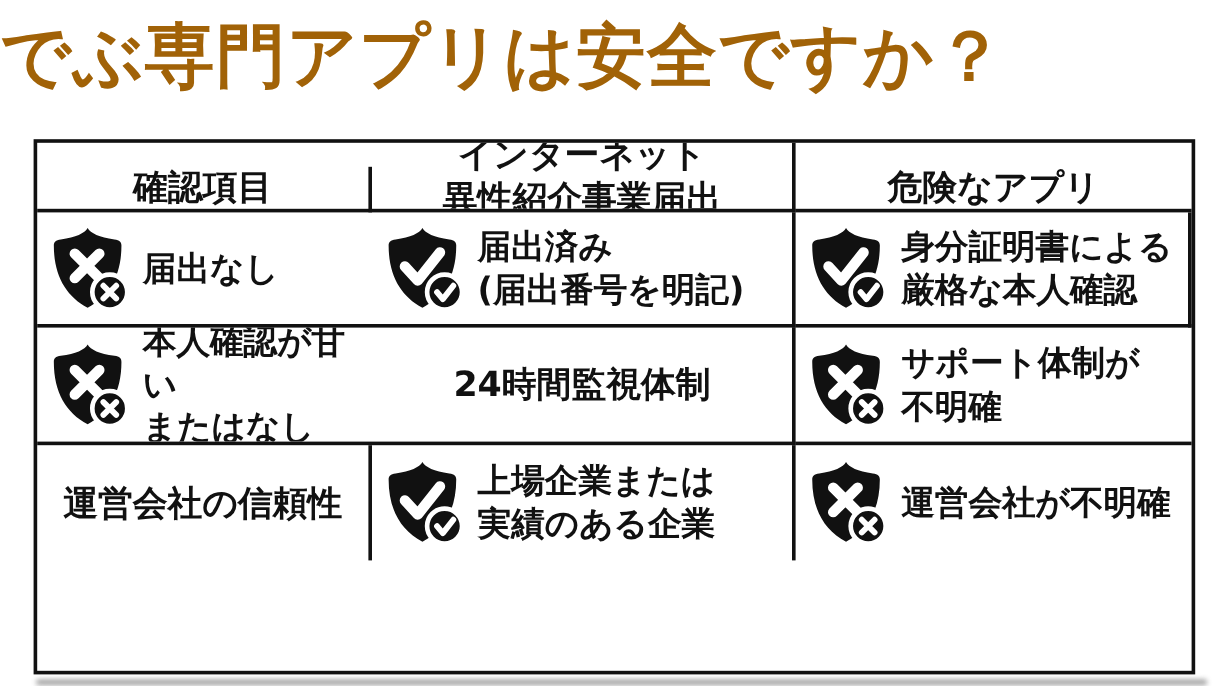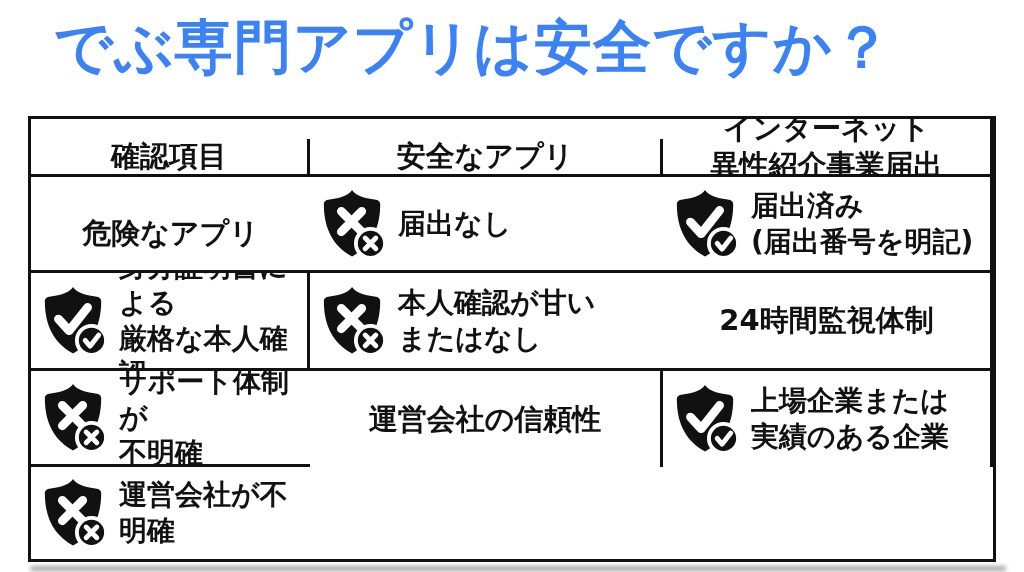--- a/index.html
+++ b/index.html
@@ -8,25 +8,25 @@
     background: #ffffff;
     overflow: hidden;
     font-family: "DejaVu Sans", "Liberation Sans", sans-serif;
     color: #111111;
   }
   .page { position: relative; width: 1024px; height: 572px; background: #ffffff; }
 
   .title {
     position: absolute;
     top: 14px; left: 0; width: 892px;
-    text-align: right;
+    text-align: left;
     font-size: 58px;
     font-weight: 900;
     letter-spacing: 1px;
-    color: #3b82f6;
+    color: #a16207;
     line-height: 1.15;
   }
 
   .safety-table {
     position: absolute;
     left: 28px; top: 116px;
     width: 968px; height: 446px;
     border: 3px solid #111111;
     display: grid;
     grid-template-columns: 279px 353px 1fr;
@@ -102,21 +102,20 @@
   </defs>
 </svg>
 
 <div class="page">
 
   <h1 class="title">でぶ専門アプリは安全ですか？</h1>
 
   <div class="safety-table">
 
     <div class="cell header-cell">確認項目</div>
-    <div class="cell header-cell">安全なアプリ</div>
     <div class="cell item-cell">インターネット
 異性紹介事業届出</div>
 
     <div class="cell header-cell last-col">危険なアプリ</div>
     <div class="cell icon-cell last-col">
       <svg class="shield-icon" width="68" height="72" viewBox="0 0 70 74">
           <use href="#shield-x"></use>
         </svg>
       <span class="cell-text">届出なし</span>
     </div>

